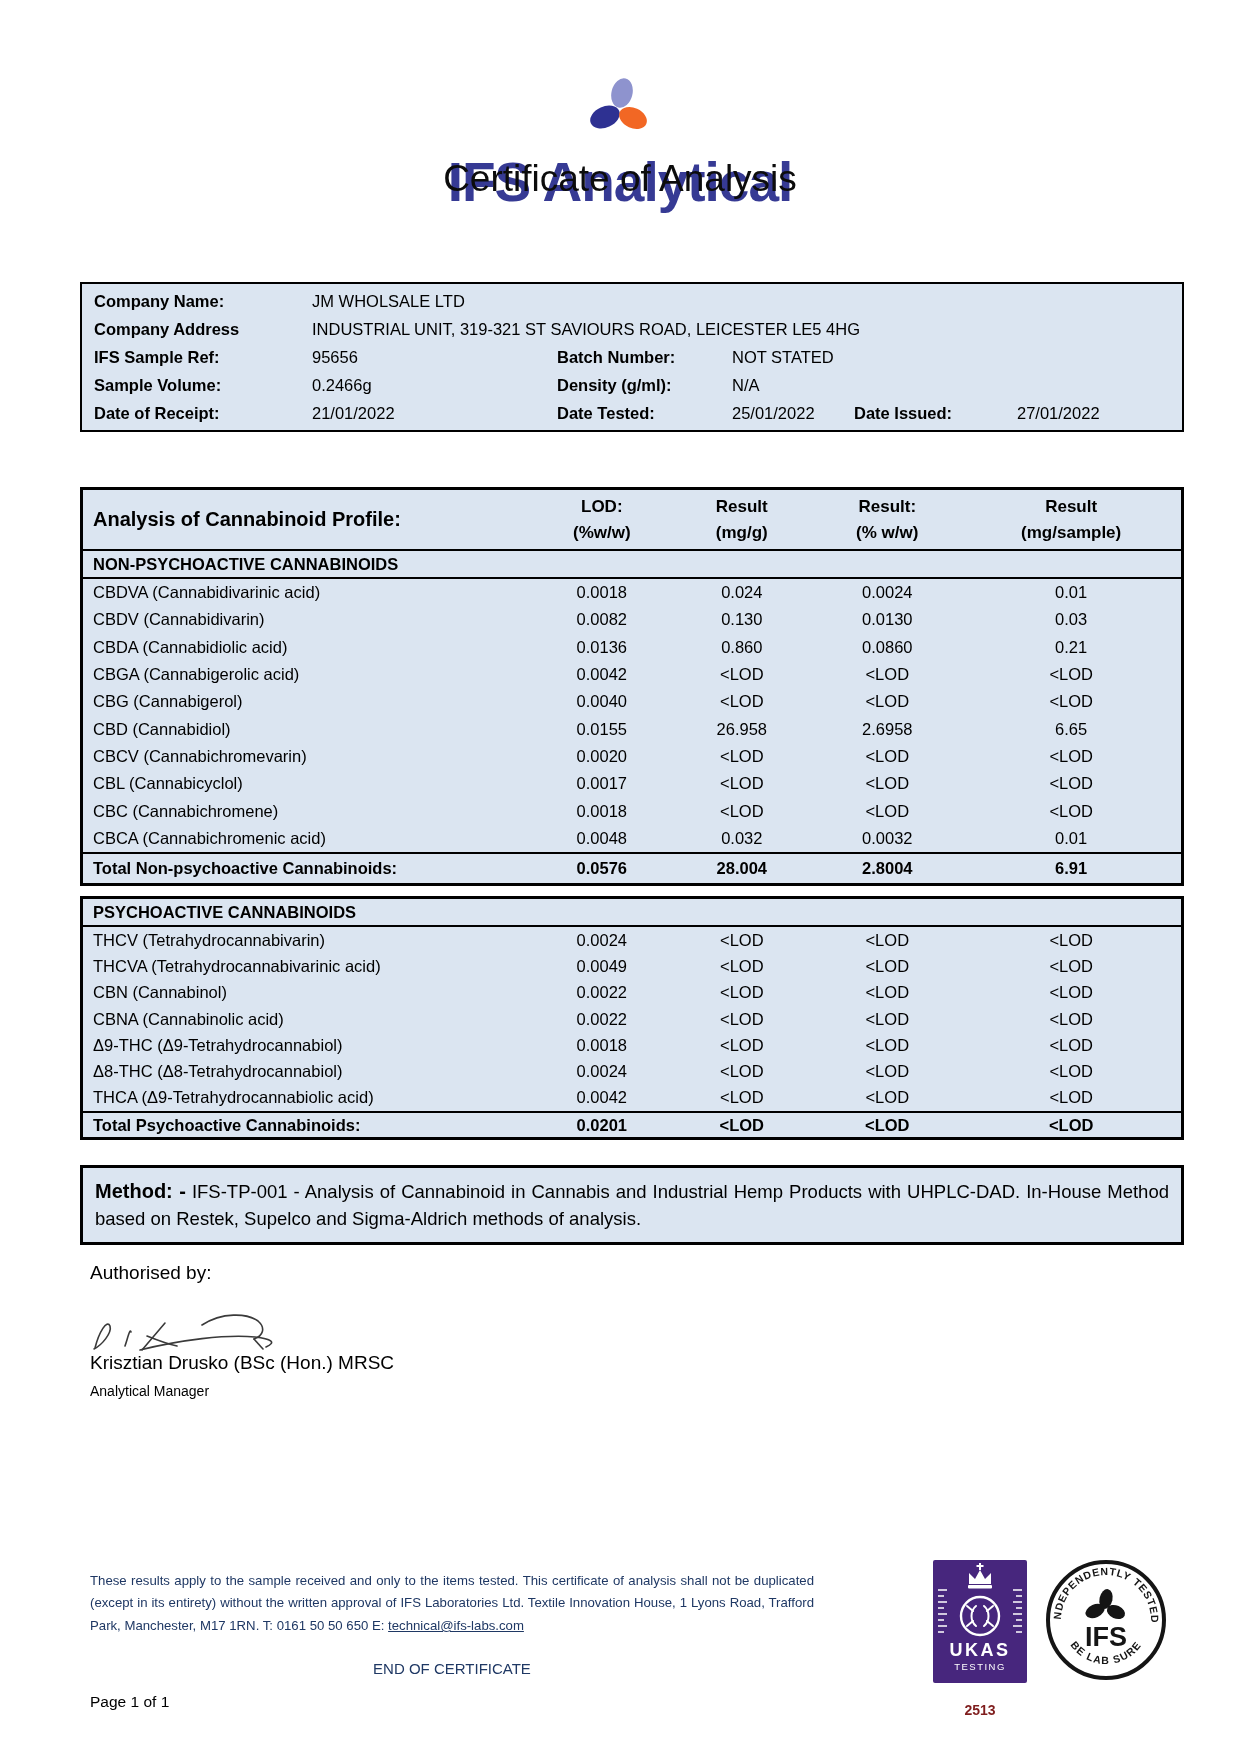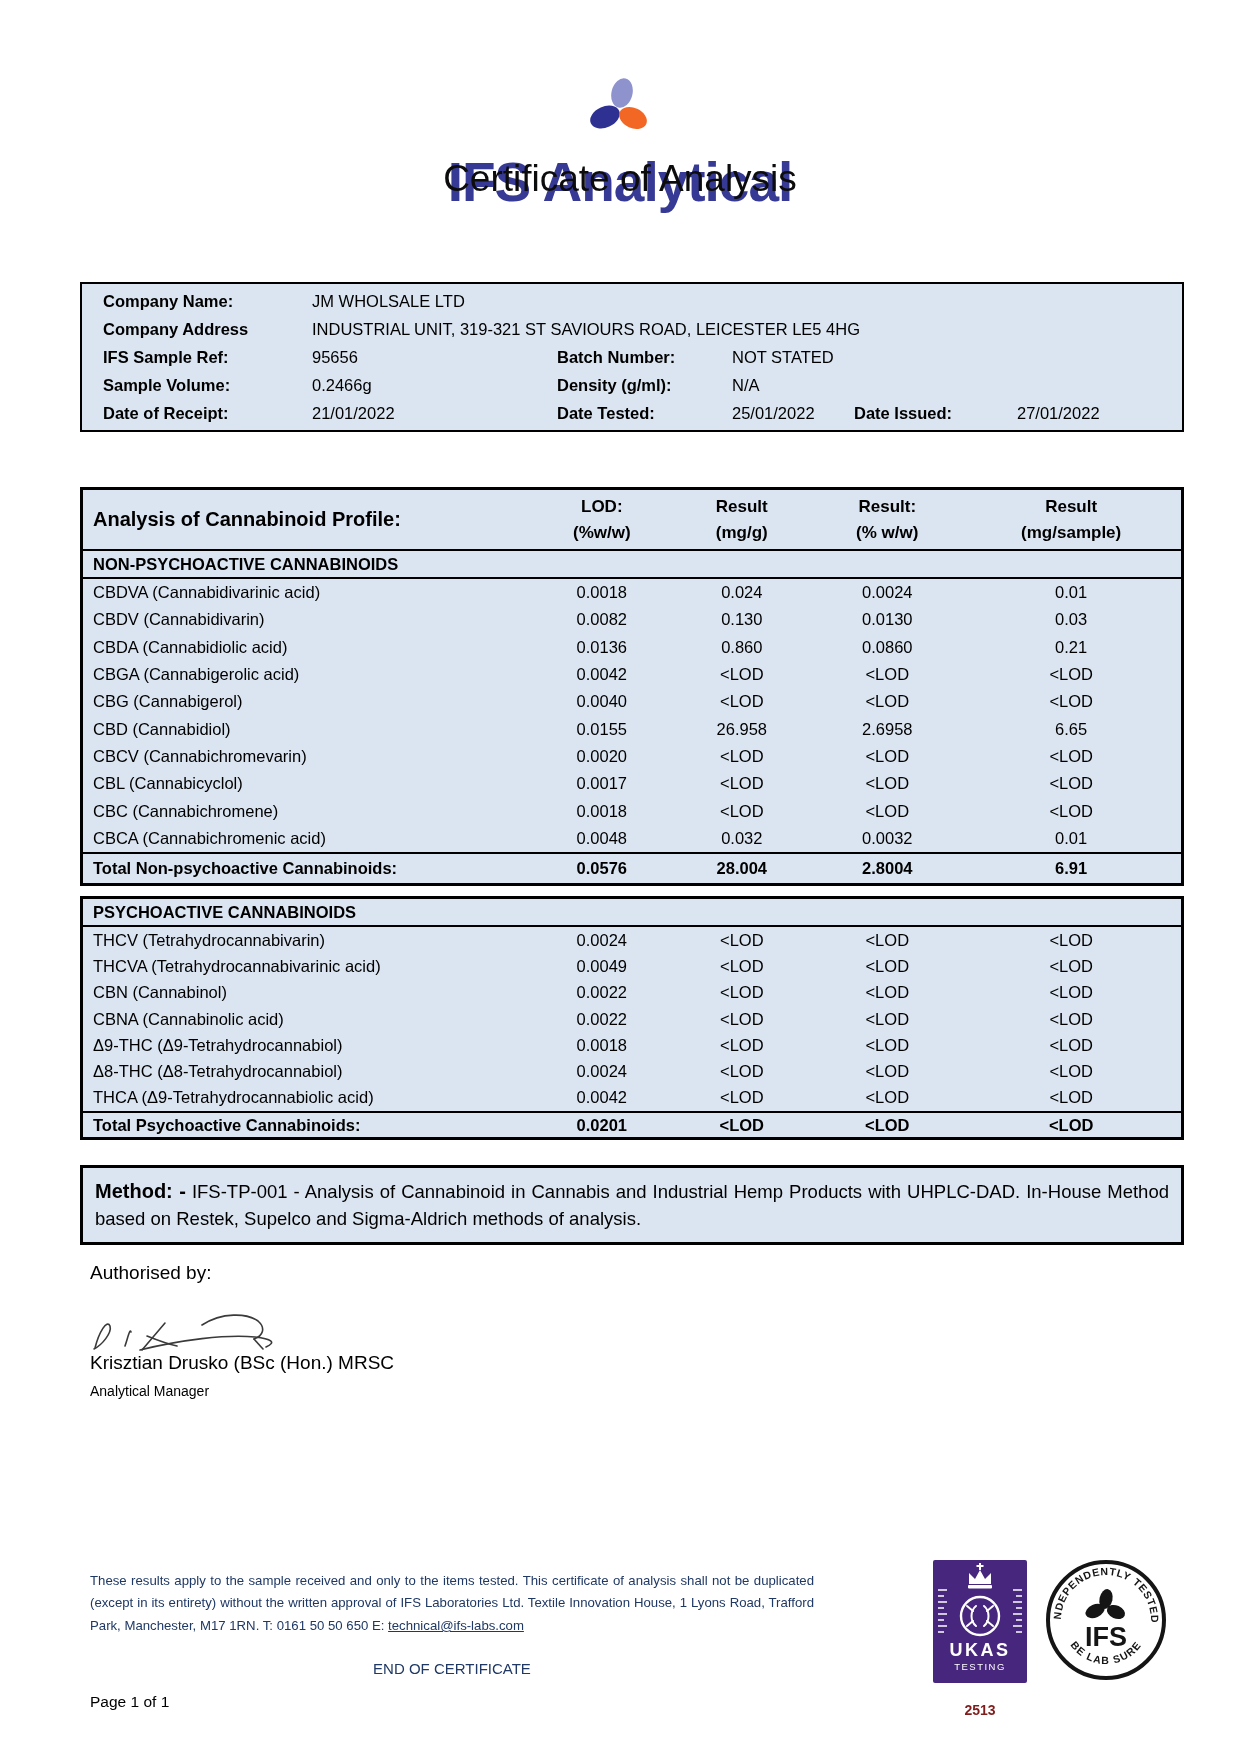--- a/index.html
+++ b/index.html
@@ -9,21 +9,21 @@
 
   
   .brand { position:absolute; top:76px; left:0; width:100%; display:flex; justify-content:center; align-items:center; gap:12px;flex-direction:column; }
   .logo-text { font-size:55px; font-weight:bold; color:#363a94; letter-spacing:-1px; }
   .doc-title { position:absolute; top:158px; left:0; width:100%; text-align:center; font-size:37px; font-weight:400; color:#0c0c0c; }
 
   
   .info-table { position:absolute; left:80px; top:282px; width:1104px; background:#dbe5f1; border:2.5px solid #000; padding:3px 0; }
   .info-row { display:flex; height:28px; align-items:center; font-size:16.5px; }
   .ilabel { font-weight:bold; }
-  .iw1 { width:230px; padding-left:21px; }
+  .iw1 { width:230px; padding-left:12px; }
   .iw2 { width:245px; }
   .iw3 { width:175px; }
   .iw4 { width:122px; }
   .iw5 { width:163px; }
   .ifill { flex:1; }
 
   
   .analysis-table { position:absolute; left:80px; width:1104px; background:#dbe5f1; border:3px solid #000; }
   .t1 { top:487px; }
   .t2 { top:896px; }

